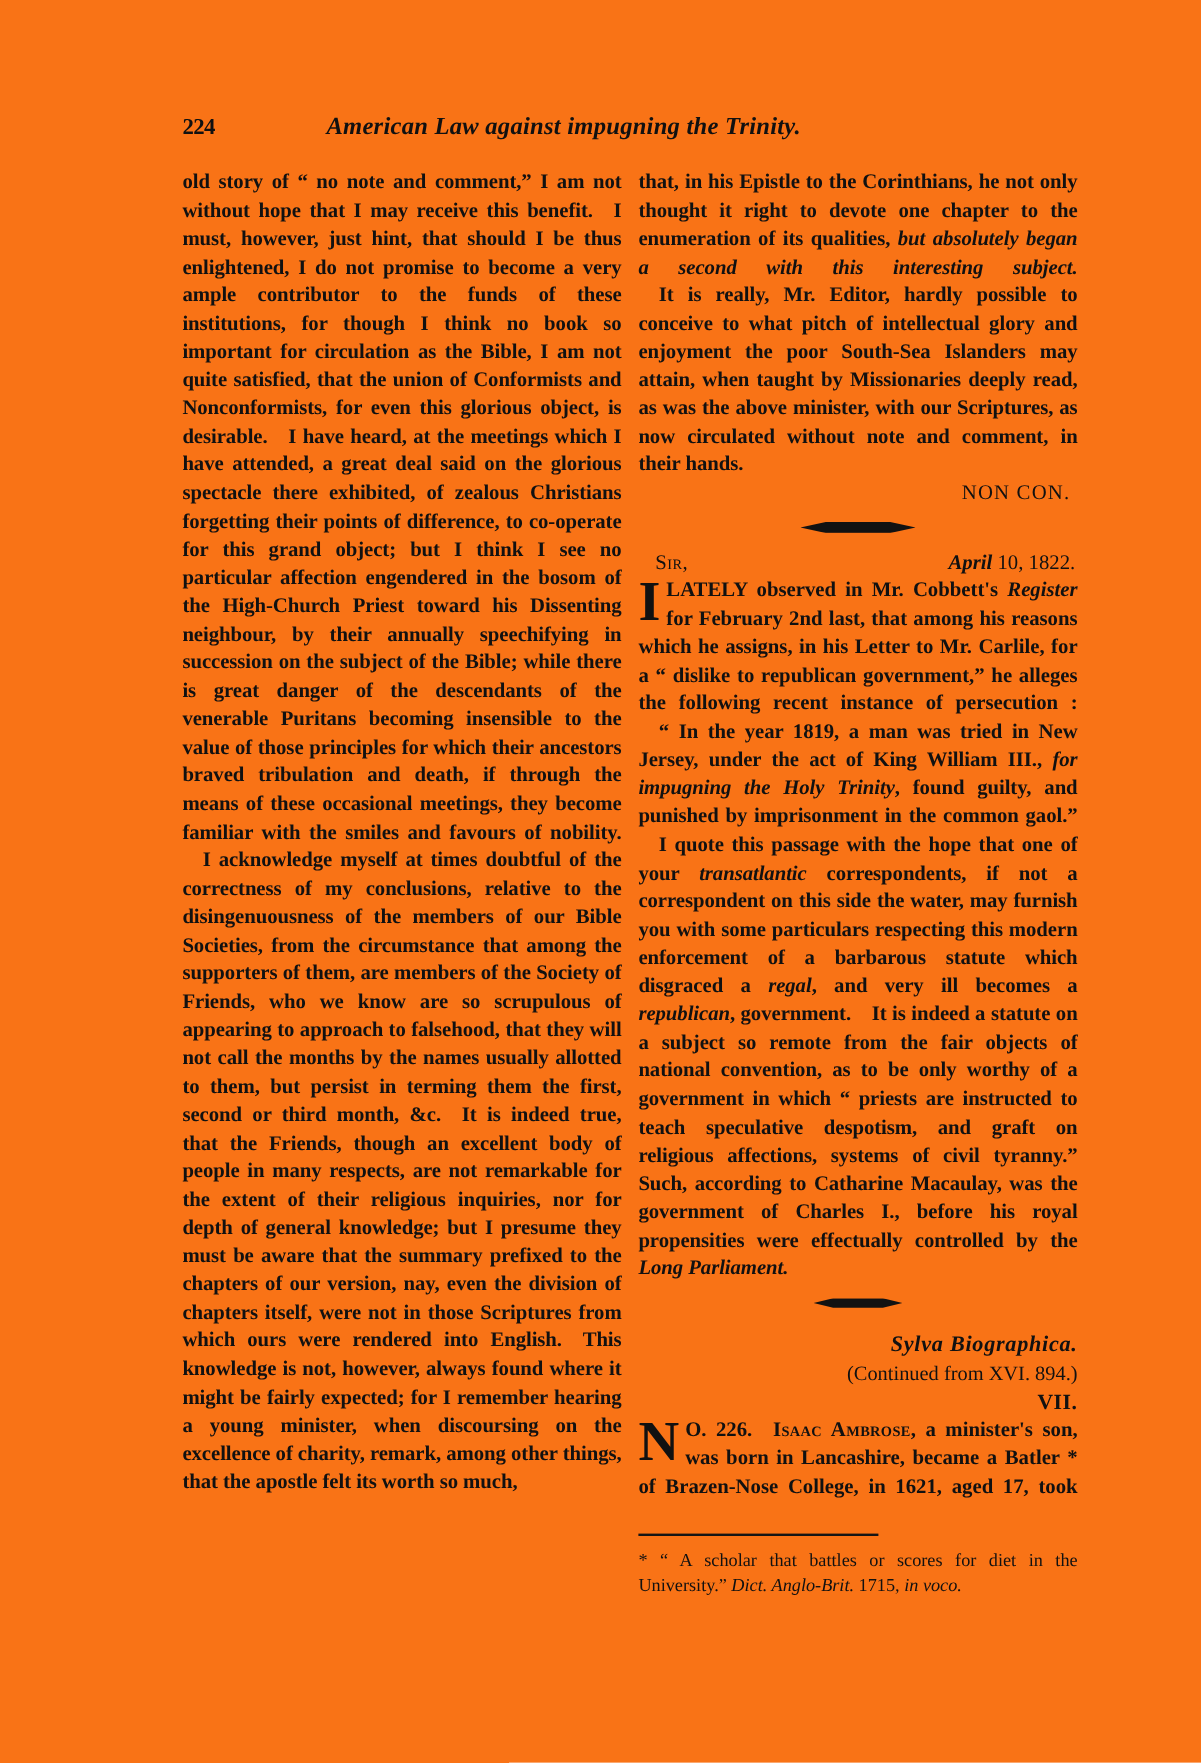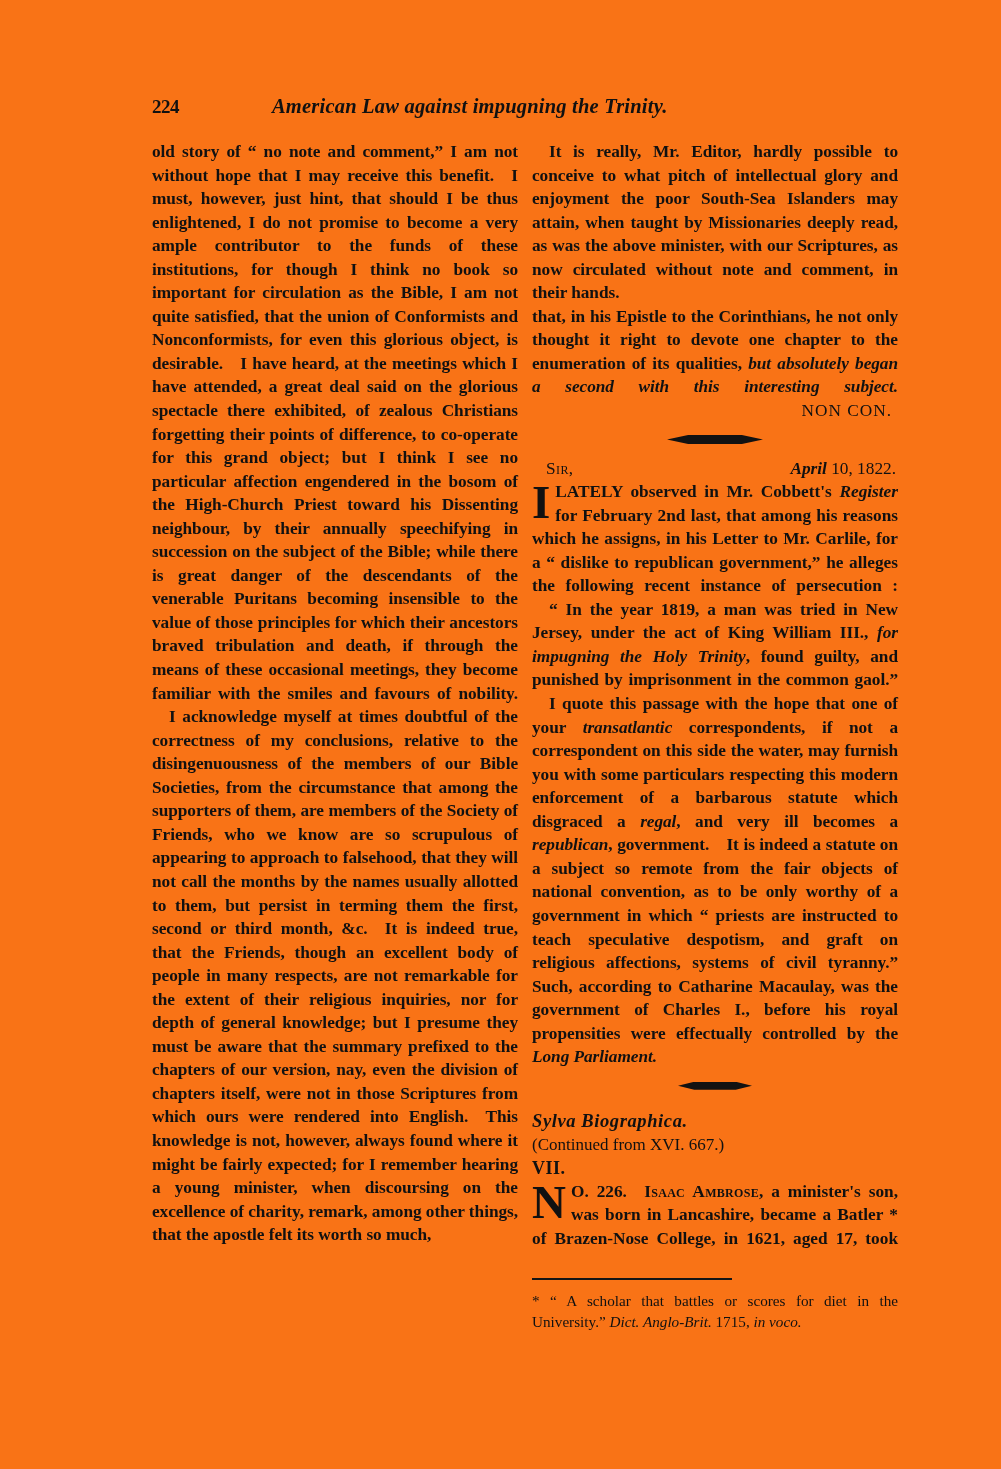--- a/index.html
+++ b/index.html
@@ -139,21 +139,21 @@
     font-weight: bold;
     font-size: 47px;
     line-height: 38px;
     padding: 2px 5px 0 0;
     margin-top: 1px;
     font-family: "Liberation Serif", serif;
   }
 
   
   .sec-head {
-    text-align: left;
+    text-align: right;
     margin-top: 6px;
   }
   .sec-title {
     font-style: italic;
     font-weight: bold;
     font-size: 18.5px;
     letter-spacing: 0.6px;
     line-height: 24px;
   }
   .sec-sub {
@@ -204,23 +204,23 @@
     <div class="col left">
 
       <p class="tx ink-heavy"><span>old story of “ no note and comment,” I am not without hope that I may receive this benefit. I must, however, just hint, that should I be thus enlightened, I do not promise to become a very ample contributor to the funds of these institutions, for though I think no book so important for circulation as the Bible, I am not quite satisfied, that the union of Conformists and Nonconformists, for even this glorious object, is desirable. I have heard, at the meetings which I have attended, a great deal said on the glorious spectacle there exhibited, of zealous Christians forgetting their points of difference, to co-operate for this grand object; but I think I see no particular affection engendered in the bosom of the High-Church Priest toward his Dissenting neighbour, by their annually speechifying in succession on the subject of the Bible; while there is great danger of the descendants of the venerable Puritans becoming insensible to the value of those principles for which their ancestors braved tribulation and death, if through the means of these occasional meetings, they become familiar with the smiles and favours of nobility.</span></p>
 
       <p class="tx indent last ink-heavy"><span>I acknowledge myself at times doubtful of the correctness of my conclusions, relative to the disingenuousness of the members of our Bible Societies, from the circumstance that among the supporters of them, are members of the Society of Friends, who we know are so scrupulous of appearing to approach to falsehood, that they will not call the months by the names usually allotted to them, but persist in terming them the first, second or third month, &amp;c. It is indeed true, that the Friends, though an excellent body of people in many respects, are not remarkable for the extent of their religious inquiries, nor for depth of general knowledge; but I presume they must be aware that the summary prefixed to the chapters of our version, nay, even the division of chapters itself, were not in those Scriptures from which ours were rendered into English. This knowledge is not, however, always found where it might be fairly expected; for I remember hearing a young minister, when discoursing on the excellence of charity, remark, among other things, that the apostle felt its worth so much,</span></p>
 
     </div>
 
     <div class="col right fade-wrap">
 
+      <p class="tx ink-heavy"><span>that, in his Epistle to the Corinthians, he not only thought it right to devote one chapter to the enumeration of its qualities, </span><span class="it">but absolutely began a second with this interesting subject.</span></p>
+
       <p class="tx indent last ink-heavy"><span>It is really, Mr. Editor, hardly possible to conceive to what pitch of intellectual glory and enjoyment the poor South-Sea Islanders may attain, when taught by Missionaries deeply read, as was the above minister, with our Scriptures, as now circulated without note and comment, in their hands.</span></p>
-
-      <p class="tx ink-heavy"><span>that, in his Epistle to the Corinthians, he not only thought it right to devote one chapter to the enumeration of its qualities, </span><span class="it">but absolutely began a second with this interesting subject.</span></p>
 
       <p class="signature">NON CON.</p>
 
       <div class="ornament">
         <span class="lz"></span>
       </div>
 
       <div class="salutation">
         <span class="sir">Sir,</span>
         <span class="date"><span class="it">April</span><span> 10, 1822.</span></span>
@@ -234,21 +234,21 @@
 
       <p class="tx indent last ink-heavy"><span>I quote this passage with the hope that one of your </span><span class="it">transatlantic</span><span> correspondents, if not a correspondent on this side the water, may furnish you with some particulars respecting this modern enforcement of a barbarous statute which disgraced a </span><span class="it">regal</span><span>, and very ill becomes a </span><span class="it">republican</span><span>, government. It is indeed a statute on a subject so remote from the fair objects of national convention, as to be only worthy of a government in which “ priests are instructed to teach speculative despotism, and graft on religious affections, systems of civil tyranny.” Such, according to Catharine Macaulay, was the government of Charles I., before his royal propensities were effectually controlled by the </span><span class="it">Long Parliament.</span></p>
 
 
       <div class="ornament narrow">
         <span class="lz"></span>
       </div>
 
       <div class="sec-head">
         <div class="sec-title">Sylva Biographica.</div>
-        <div class="sec-sub">(Continued from XVI. 667.)</div>
+        <div class="sec-sub">(Continued from XVI. 894.)</div>
         <div class="sec-num">VII.</div>
       </div>
 
       <div class="dropcap-para ink-heavy">
         <span class="dropcap">N</span><span>O. 226. </span><span class="sc">Isaac Ambrose</span><span>, a minister's son, was born in Lancashire, became a Batler * of Brazen-Nose College, in 1621, aged 17, took</span>
       </div>
 
       <div class="footnote-area">
         <div class="fn-rule"></div>
         <p class="footnote">

